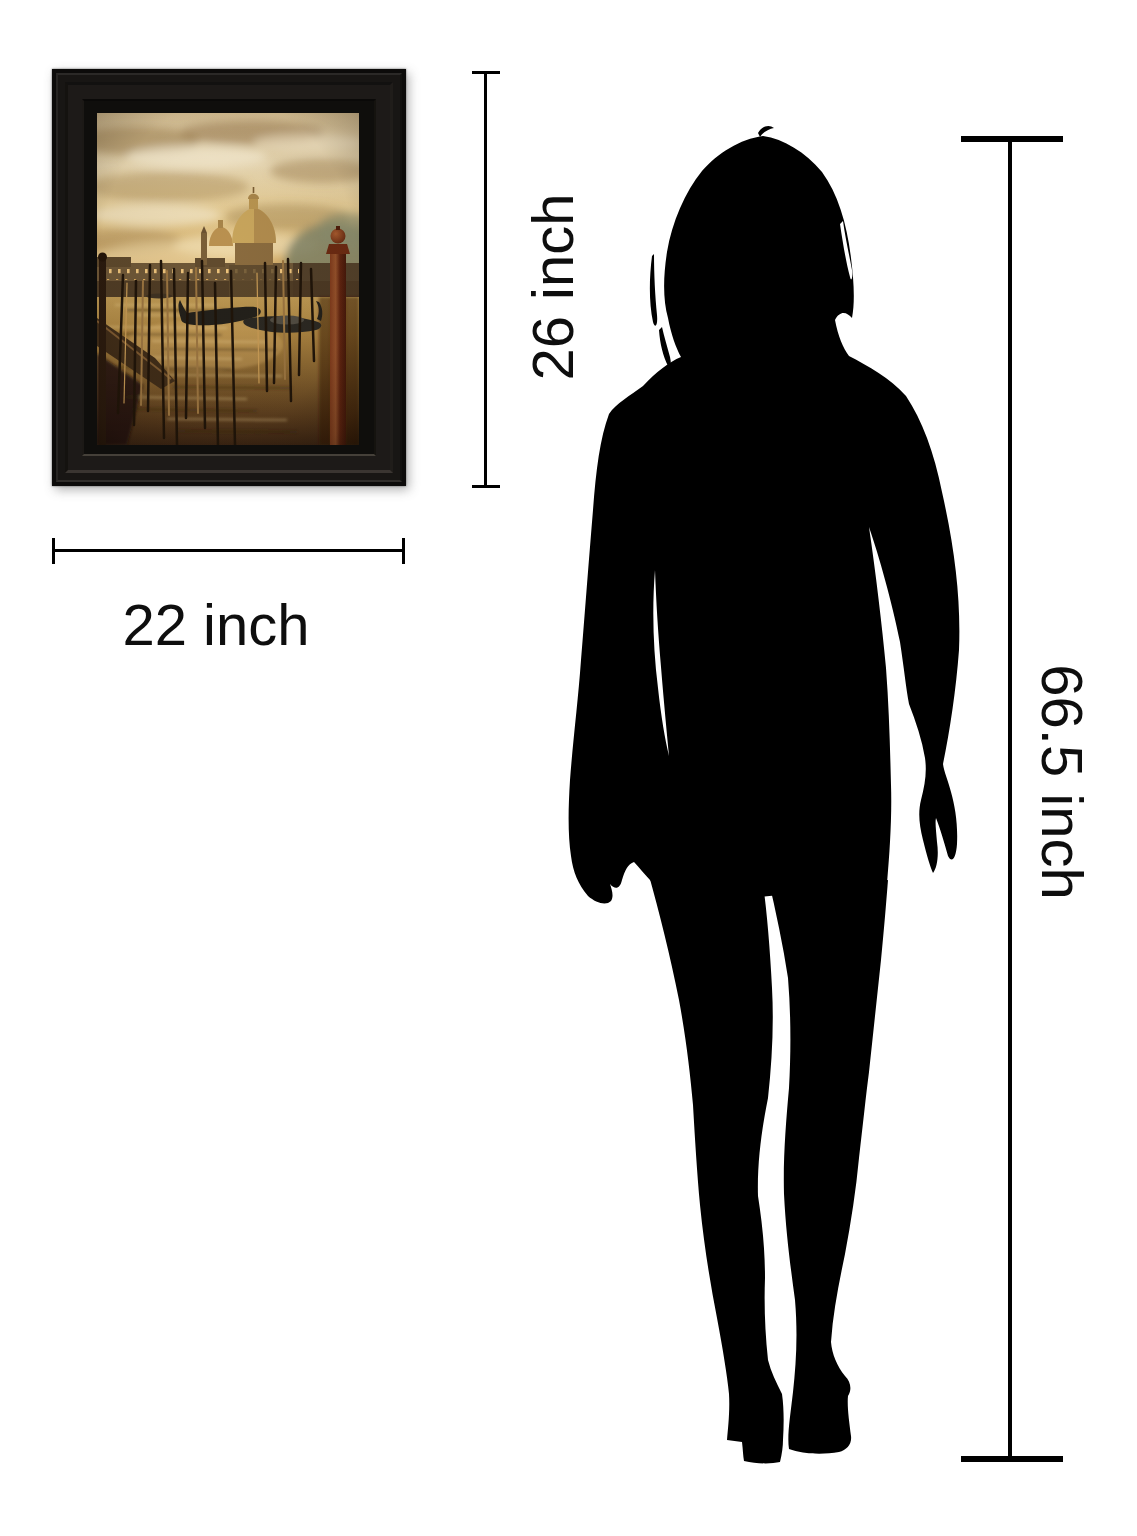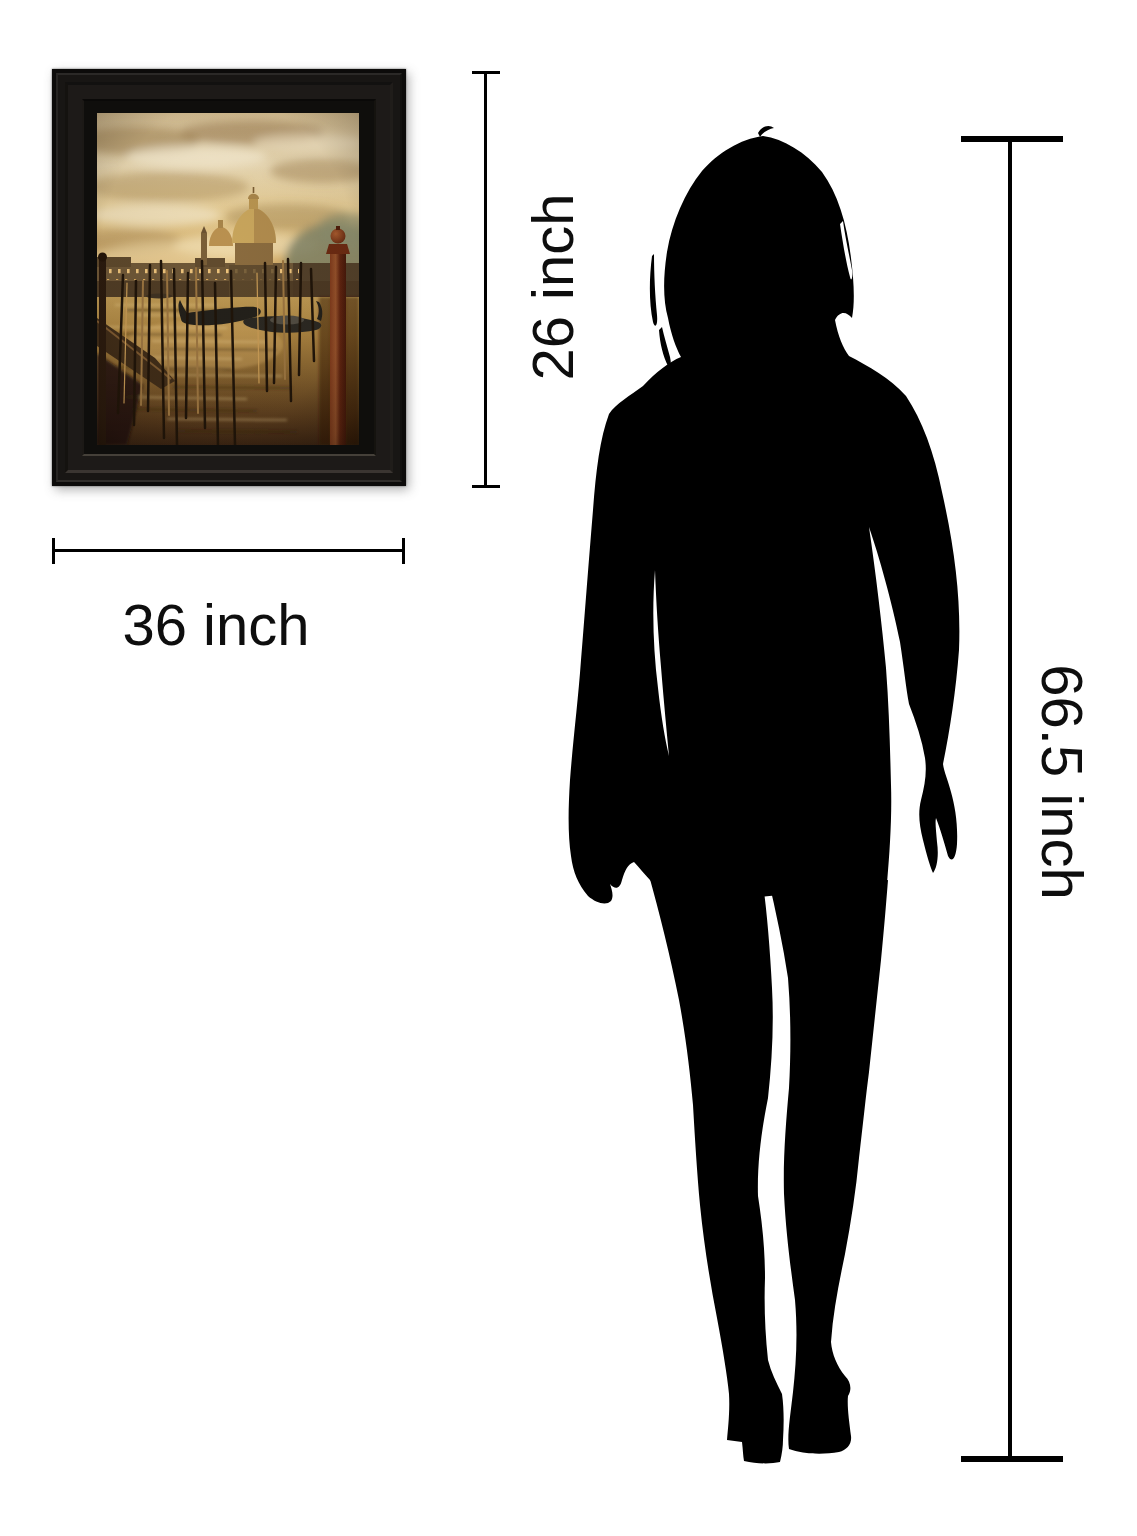--- a/index.html
+++ b/index.html
@@ -216,21 +216,21 @@
   </div>
 
   <div class="line" style="left:484px;top:72px;width:3px;height:415px;"></div>
   <div class="line" style="left:472px;top:71px;width:28px;height:3px;"></div>
   <div class="line" style="left:472px;top:485px;width:28px;height:3px;"></div>
   <div class="dim-label rot-ccw" style="left:553px;top:287px;">26 inch</div>
 
   <div class="line" style="left:52px;top:549px;width:353px;height:3px;"></div>
   <div class="line" style="left:52px;top:538px;width:3px;height:26px;"></div>
   <div class="line" style="left:402px;top:538px;width:3px;height:26px;"></div>
-  <div class="dim-label center" style="left:216px;top:625px;">36 inch</div>
+  <div class="dim-label center" style="left:216px;top:625px;">22 inch</div>
 
   <div class="line" style="left:1008px;top:138px;width:4px;height:1322px;"></div>
   <div class="line" style="left:961px;top:136px;width:102px;height:6px;"></div>
   <div class="line" style="left:961px;top:1456px;width:102px;height:6px;"></div>
   <div class="dim-label rot-cw" style="left:1062px;top:782px;">66.5 inch</div>
 
   <svg class="person" viewBox="0 0 1137 1536" role="img">
 
     <path fill="#000000" fill-rule="evenodd" d="
       M 763,136

